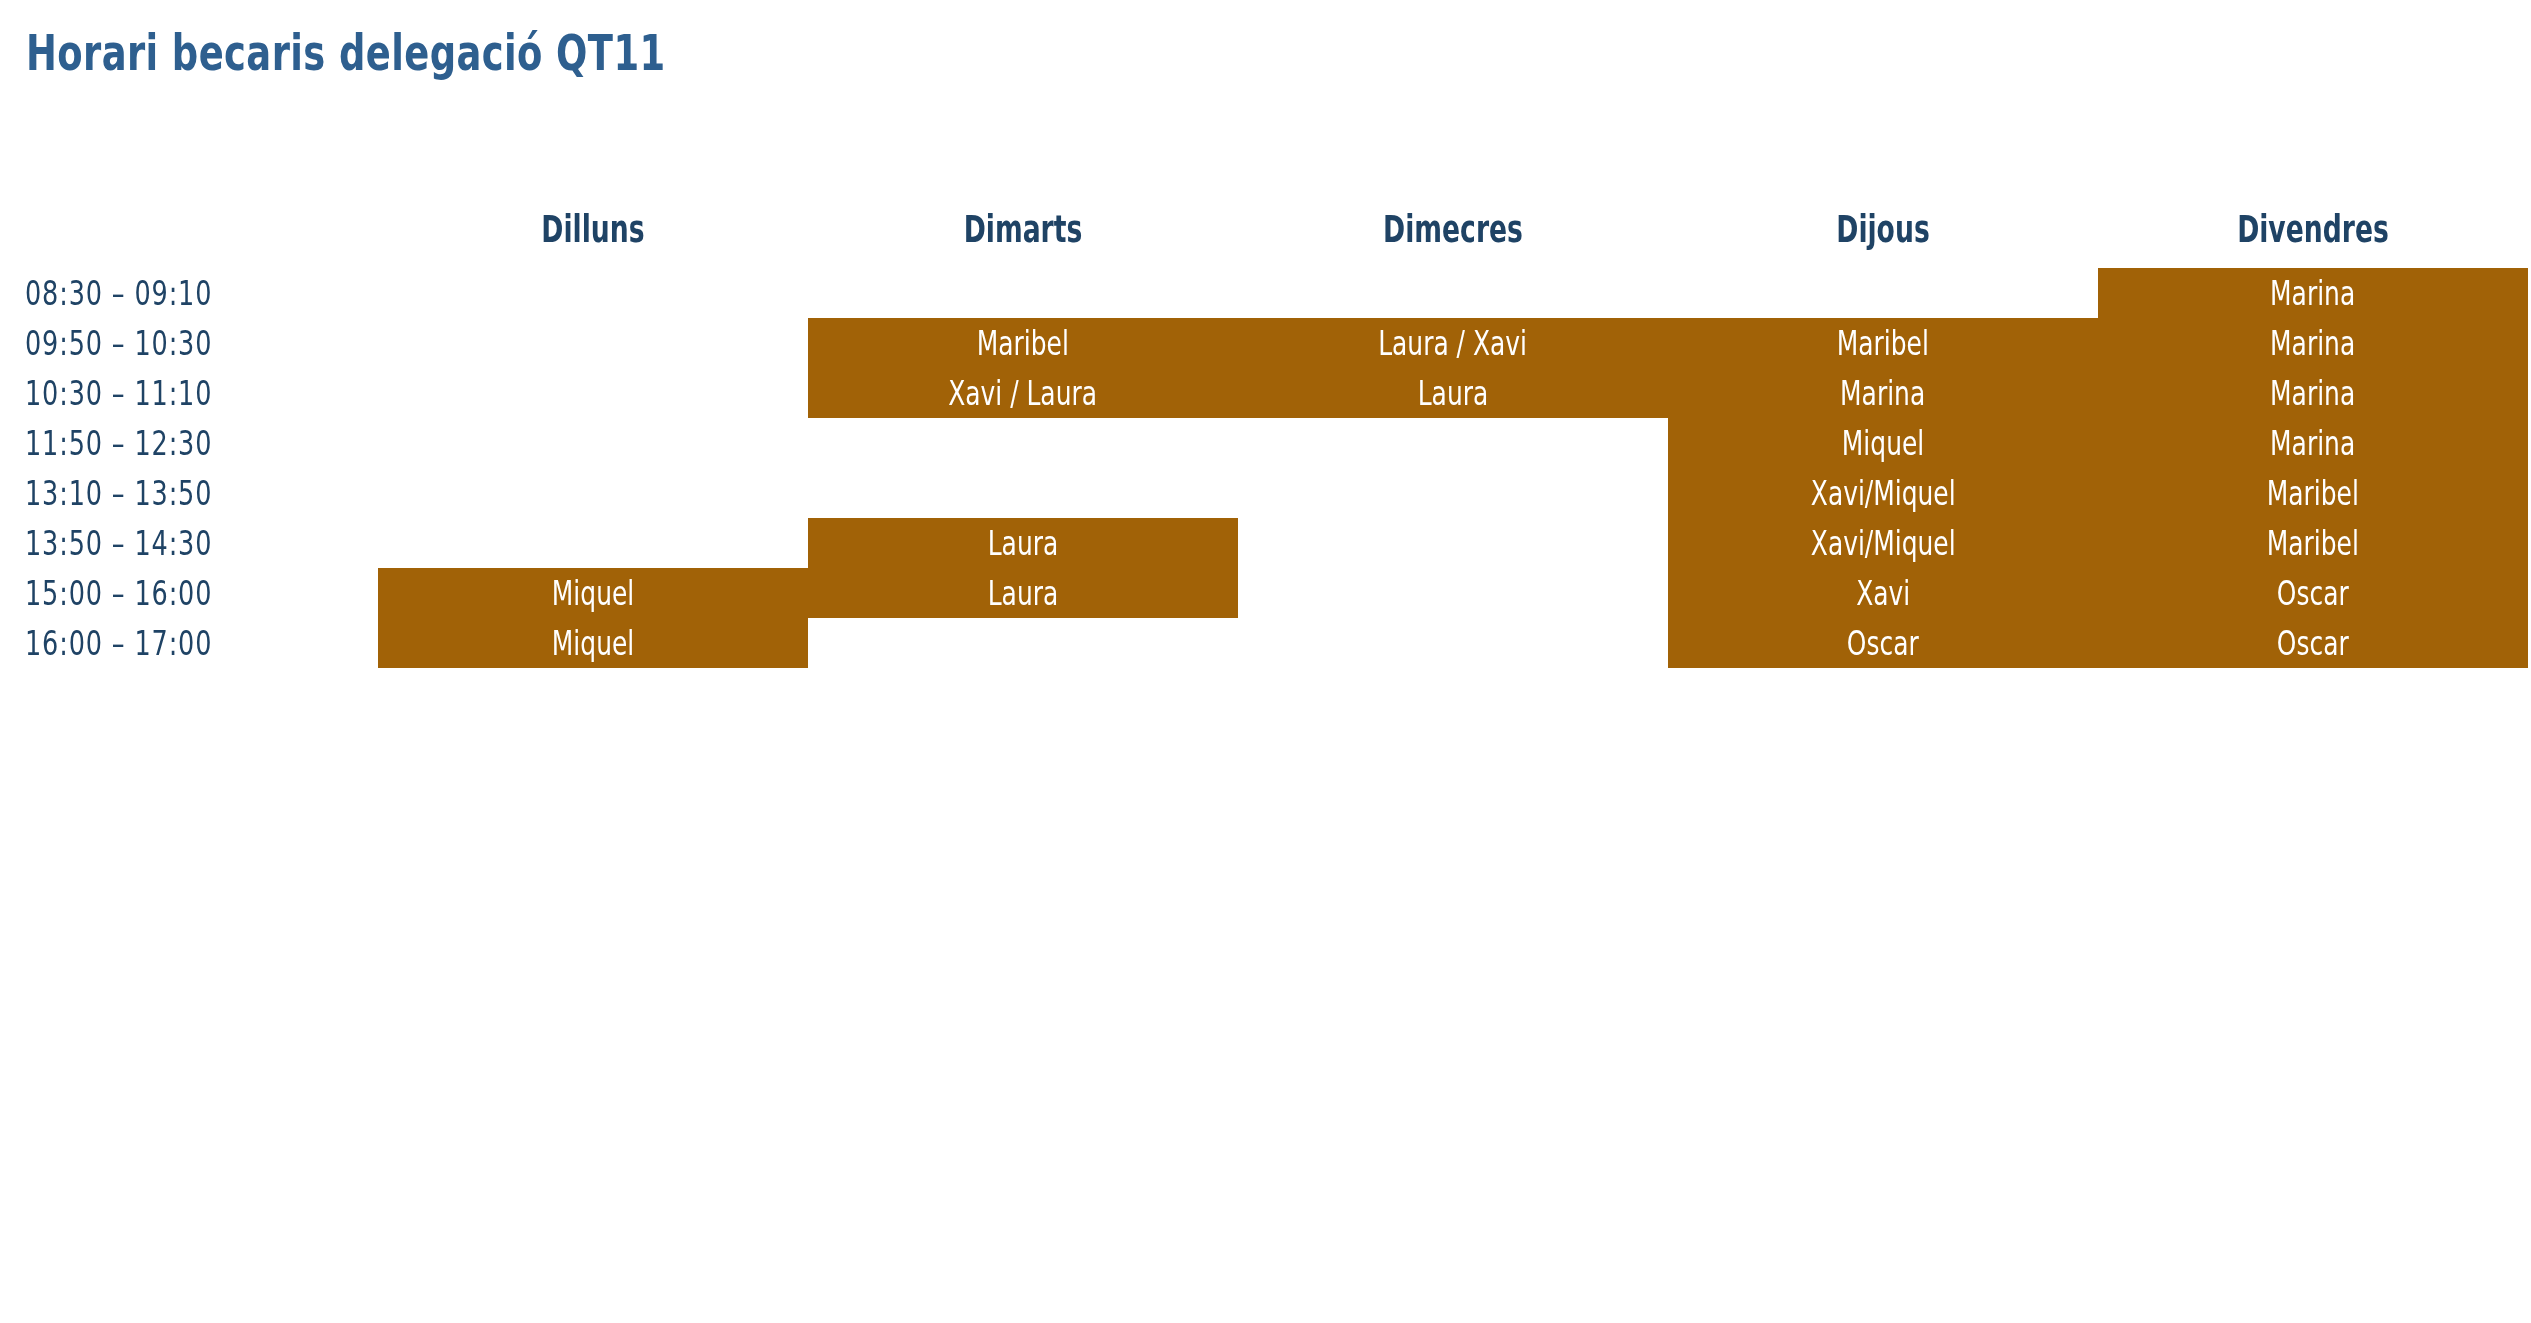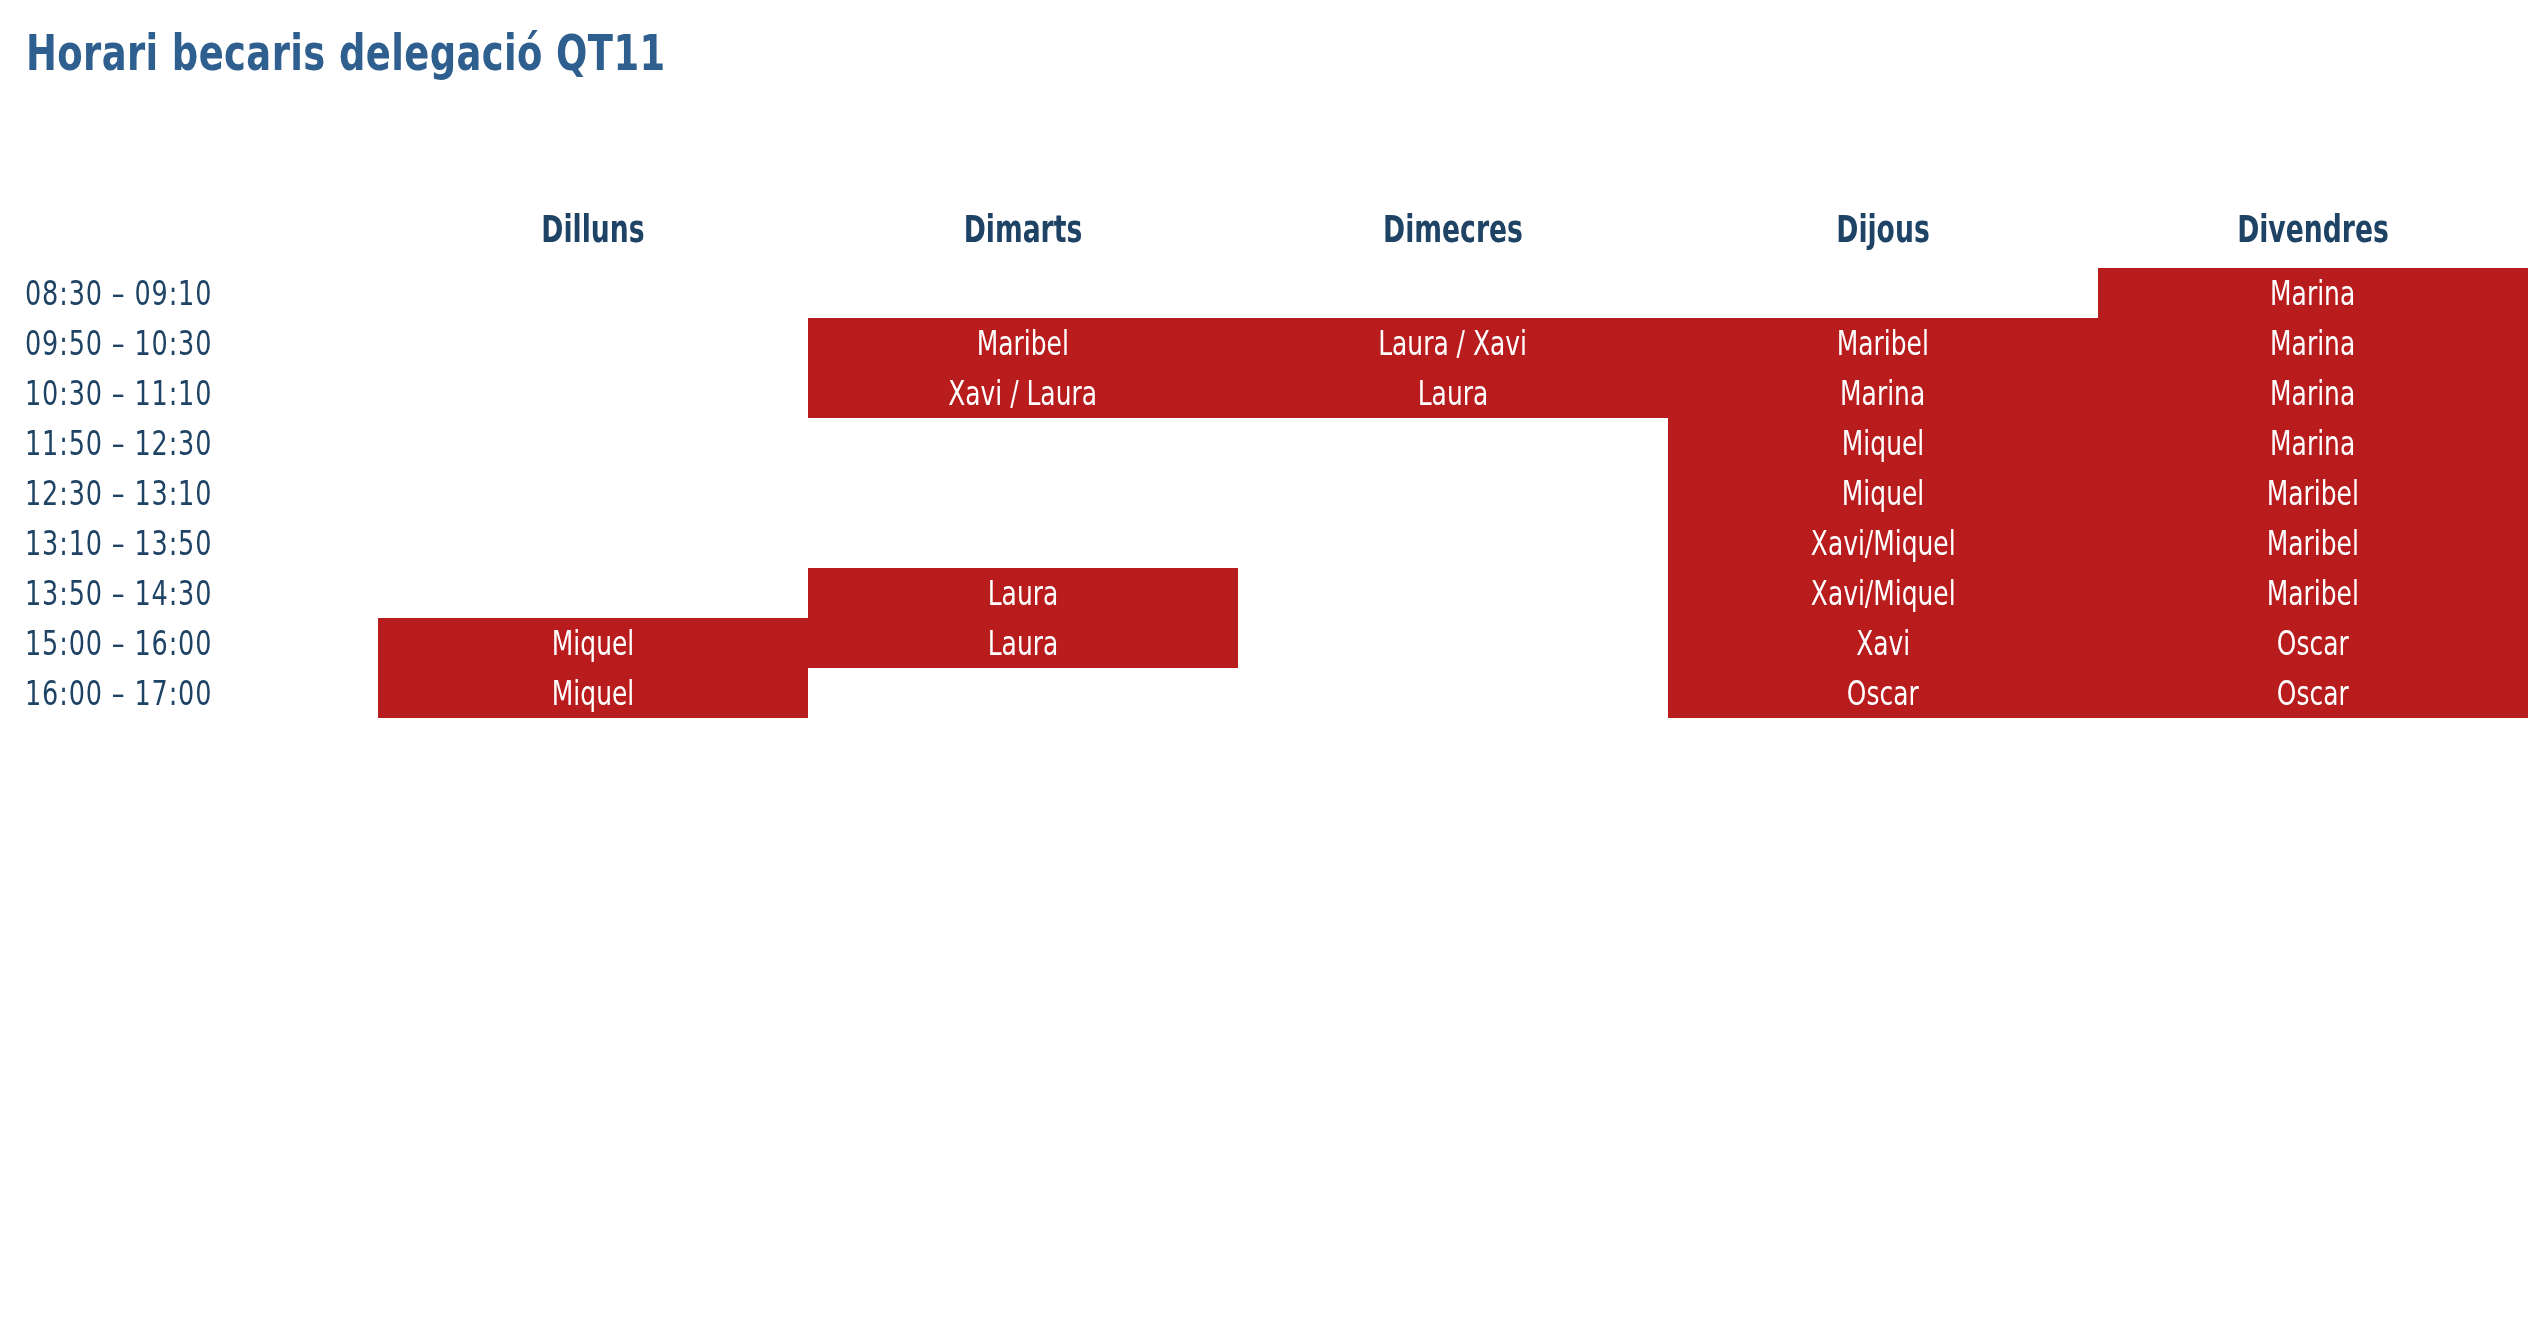--- a/index.html
+++ b/index.html
@@ -84,21 +84,21 @@
     transform: scaleX(0.86);
     transform-origin: left center;
   }
 
   td.slot {
     text-align: center;
     color: #ffffff;
     background: #ffffff;
     white-space: nowrap;
   }
-  td.slot.filled { background: #b91c1c; }
+  td.slot.filled { background: #a16207; }
   td.slot span {
     display: inline-block;
     transform: scaleX(0.84);
   }
 </style>
 </head>
 <body>
 
 <div id="page-title">Horari becaris delegació QT11</div>
 
@@ -149,28 +149,20 @@
         </tr>
         <tr>
           <td class="time-cell"><span>11:50  –  12:30</span></td>
           <td class="slot"><span></span></td>
           <td class="slot"><span></span></td>
           <td class="slot"><span></span></td>
           <td class="slot filled"><span>Miquel</span></td>
           <td class="slot filled"><span>Marina</span></td>
         </tr>
         <tr>
-          <td class="time-cell"><span>12:30  –  13:10</span></td>
-          <td class="slot"><span></span></td>
-          <td class="slot"><span></span></td>
-          <td class="slot"><span></span></td>
-          <td class="slot filled"><span>Miquel</span></td>
-          <td class="slot filled"><span>Maribel</span></td>
-        </tr>
-        <tr>
           <td class="time-cell"><span>13:10  –  13:50</span></td>
           <td class="slot"><span></span></td>
           <td class="slot"><span></span></td>
           <td class="slot"><span></span></td>
           <td class="slot filled"><span>Xavi/Miquel</span></td>
           <td class="slot filled"><span>Maribel</span></td>
         </tr>
         <tr>
           <td class="time-cell"><span>13:50  –  14:30</span></td>
           <td class="slot"><span></span></td>

